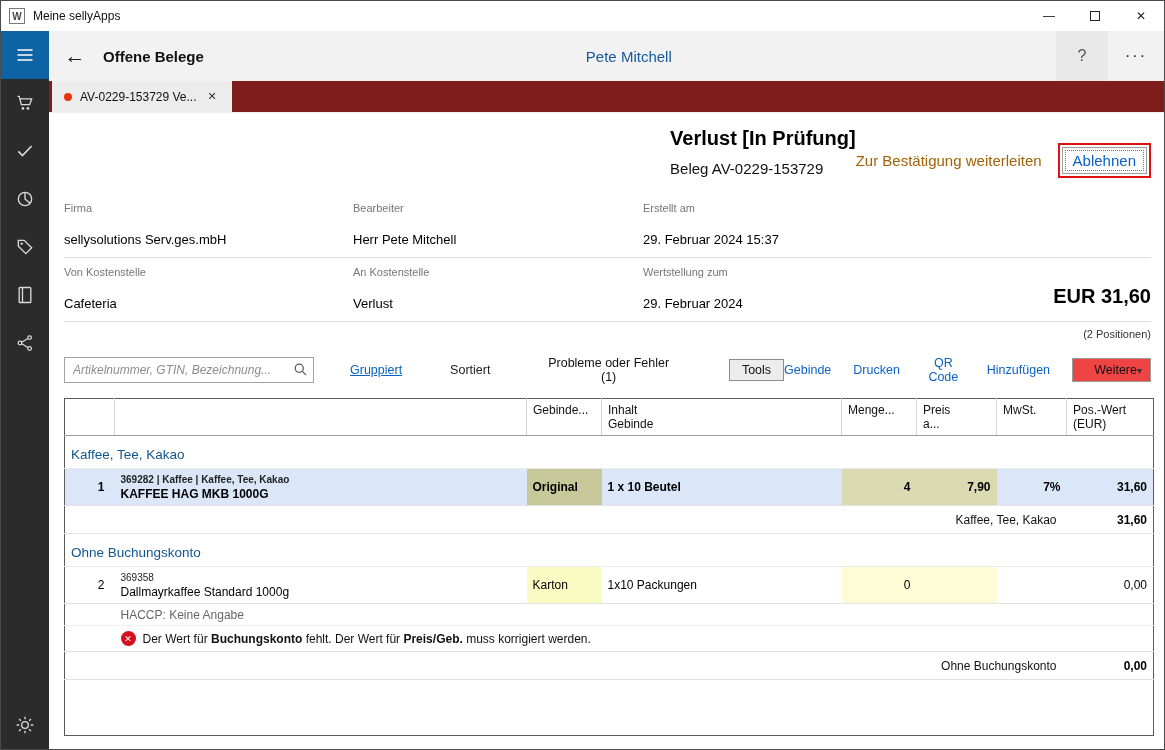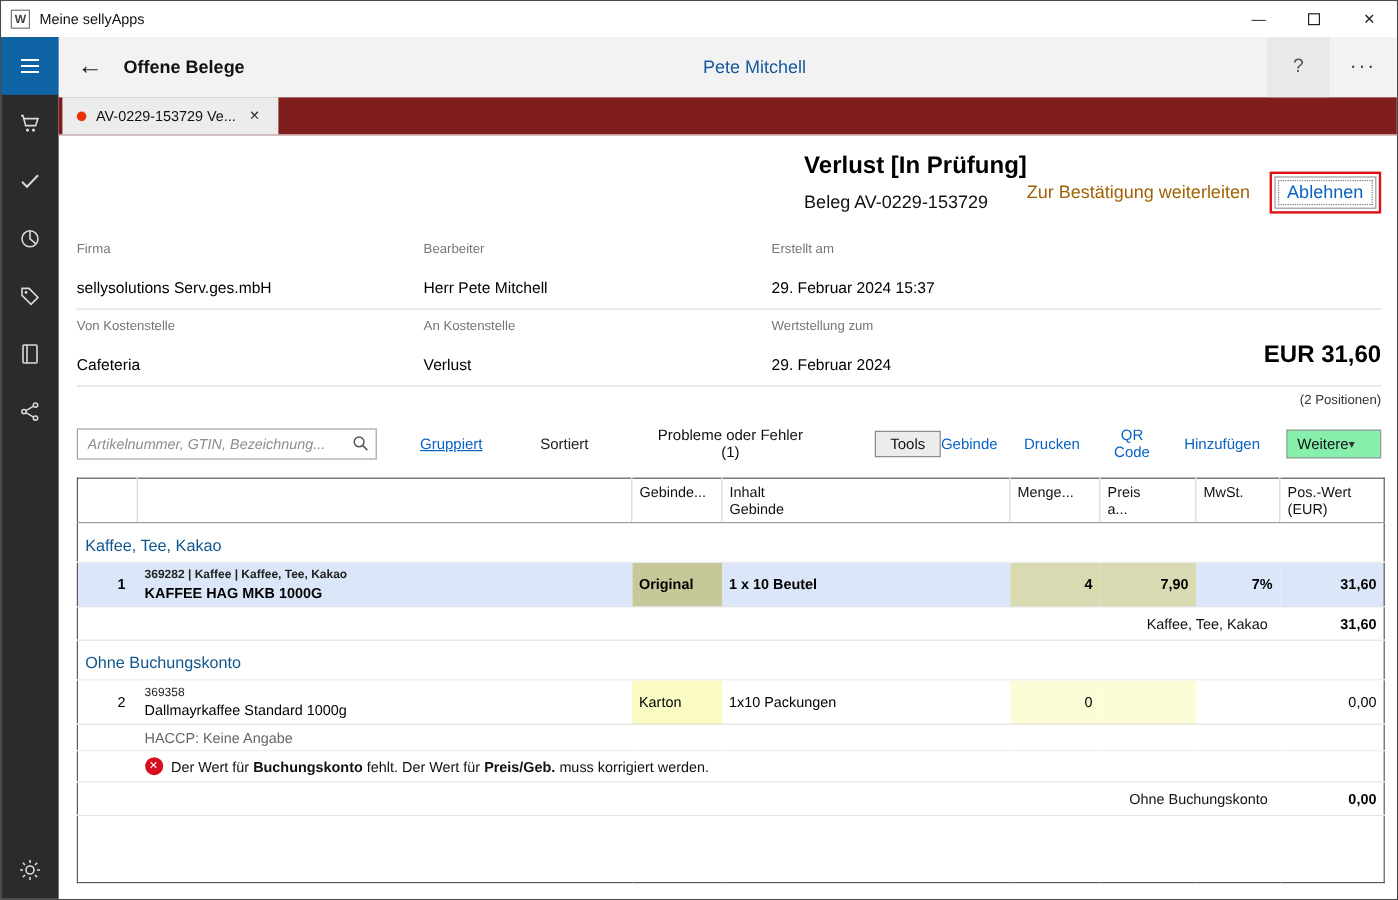--- a/index.html
+++ b/index.html
@@ -68,21 +68,21 @@
   .search-wrap { position:relative; width:250px; }
   .search-input { width:250px; height:26px; border:1px solid #a3a3a3; padding:0 28px 0 8px; font-size:12px; font-family:inherit; }
   .search-input::placeholder { font-style:italic; color:#8c8c8c; }
   .search-icon { position:absolute; right:6px; top:5px; }
   .grouped-link { margin-left:36px; background:none; border:none; font-size:12.5px; color:#0a62c4; text-decoration:underline; cursor:pointer; }
   .sorted-link { margin-left:48px; background:none; border:none; font-size:12.5px; color:#222; cursor:pointer; }
   .problems-link { margin-left:56px; background:none; border:none; font-size:12.5px; color:#111; cursor:pointer; }
   .tools-button { margin-left:58px; background:#ececec; border:1px solid #8c8c8c; font-size:12.5px; color:#111; padding:3px 12px; cursor:pointer; }
   .toolbar-right { margin-left:auto; display:flex; align-items:center; gap:22px; }
   .blue-link { background:none; border:none; font-size:12.5px; color:#0a62c4; cursor:pointer; }
-  .more-dropdown { width:92px; background:#86efac; border:1px solid #9a9a9a; font-size:12.5px; color:#111; padding:4px 8px; display:flex; justify-content:flex-start; align-items:center; cursor:pointer; }
+  .more-dropdown { width:92px; background:#ef4444; border:1px solid #9a9a9a; font-size:12.5px; color:#111; padding:4px 8px; display:flex; justify-content:flex-end; align-items:center; cursor:pointer; }
   .chevron { font-size:10px; color:#333; }
 
   
   .items-table { width:1089px; border-collapse:collapse; table-layout:fixed; margin-top:14px; border:1px solid #5a5a5a; font-size:12px; }
   .items-table th { font-weight:normal; text-align:left; vertical-align:top; padding:4px 6px; border-right:1px solid #d6d6d6; border-bottom:1px solid #9c9c9c; height:35px; white-space:pre-line; font-size:12px; color:#111; }
   .items-table th:last-child { border-right:none; }
 
   .group-row td { color:#11568c; font-size:13.5px; padding:11px 6px 6px; border-bottom:1px solid #ebebeb; cursor:pointer; }
 
   .item-row td { height:37px; vertical-align:middle; padding:2px 6px; border-bottom:1px solid #e3e3e3; }

